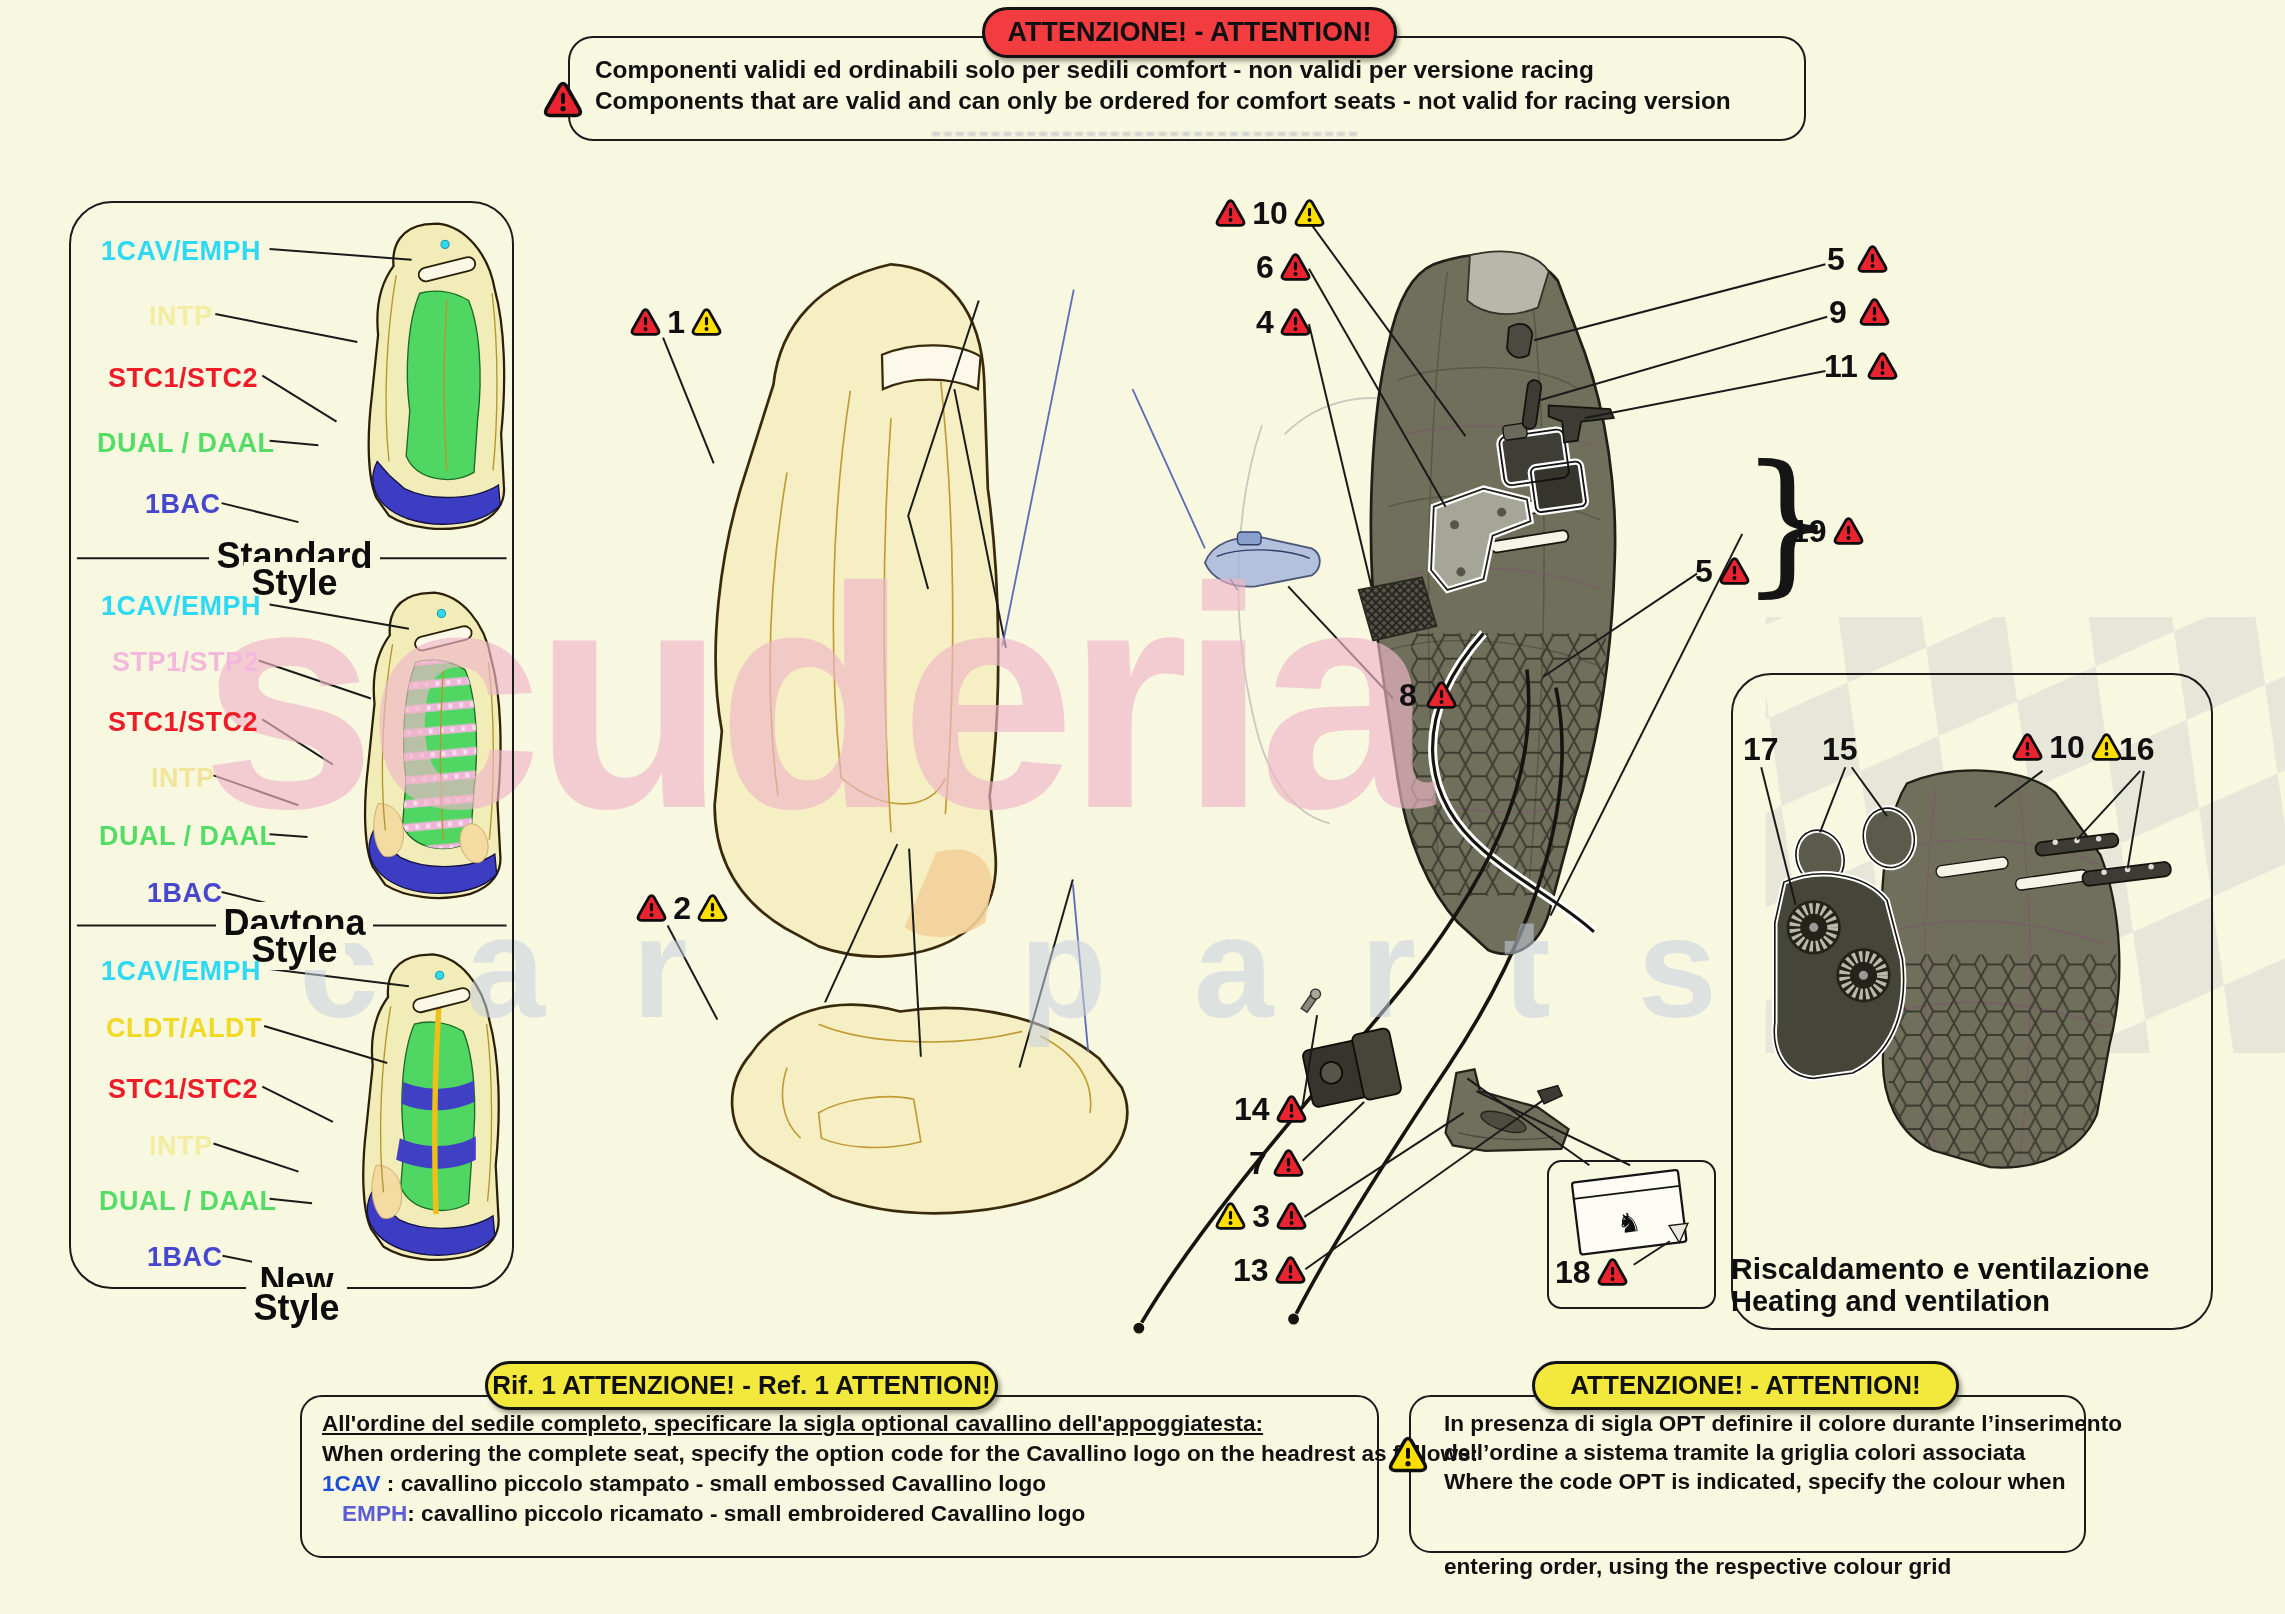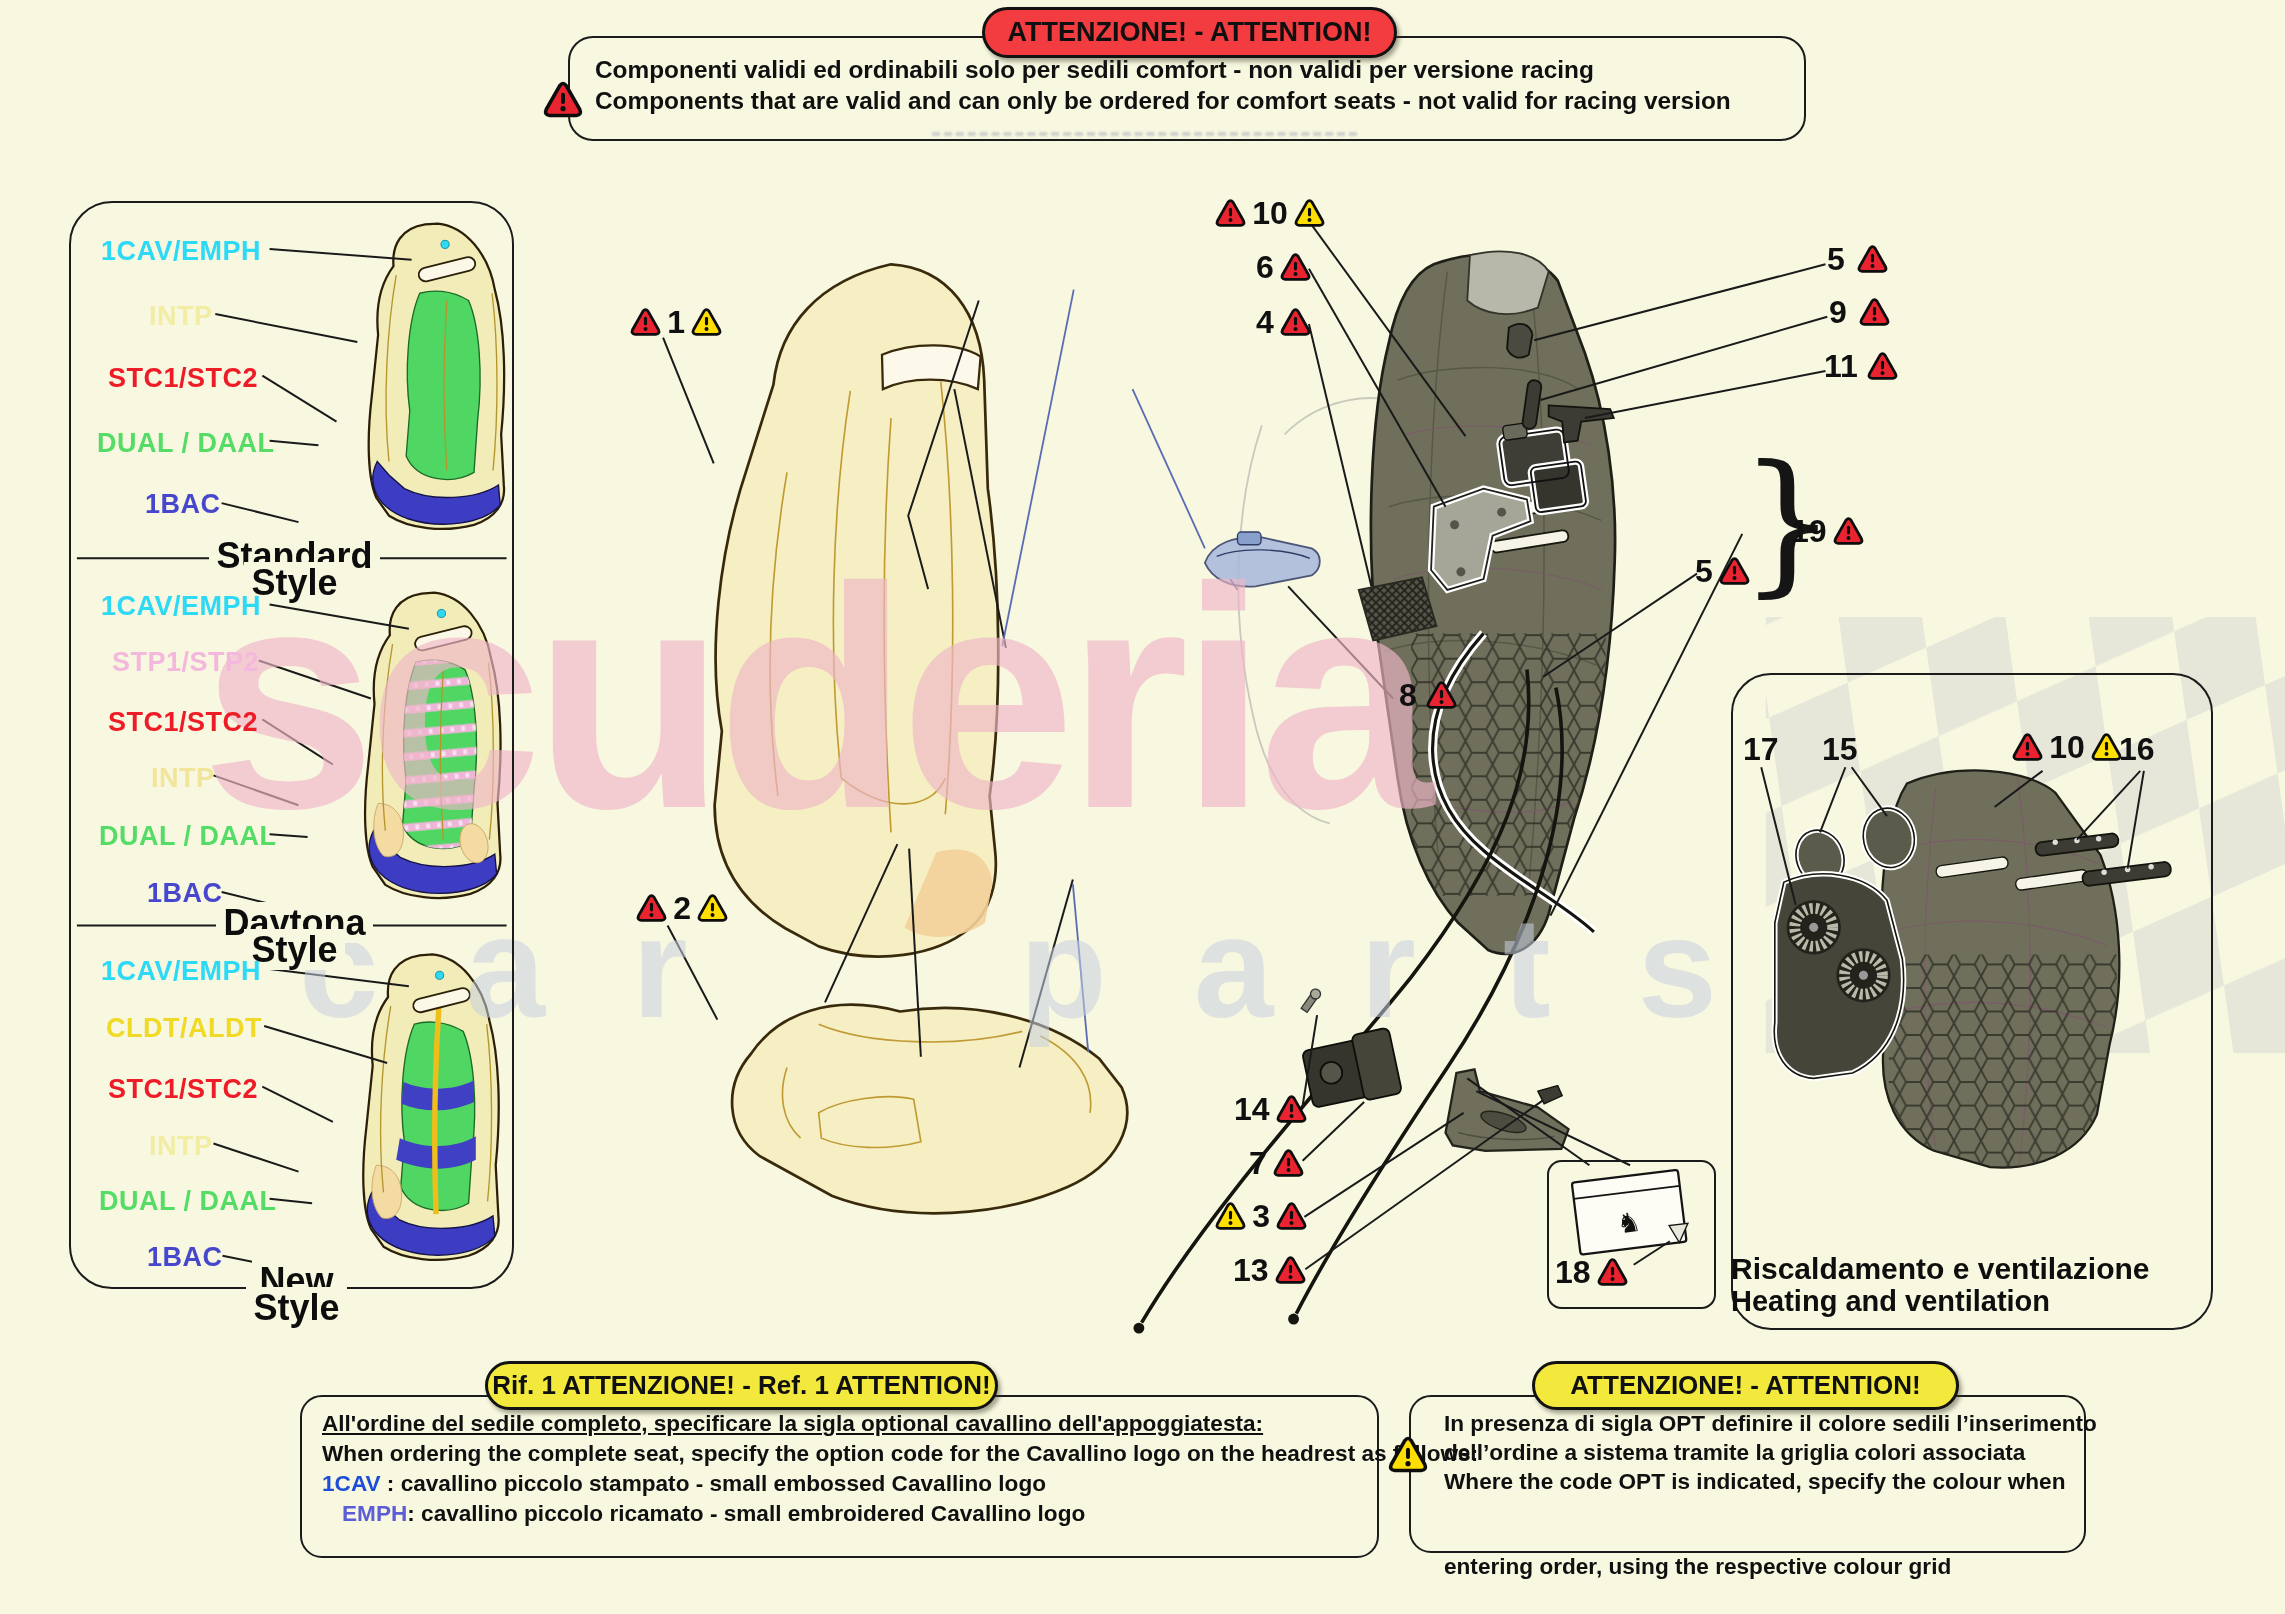--- a/index.html
+++ b/index.html
@@ -475,19 +475,19 @@
   </div>
   <div class="box-text" style="left:322px;top:1501px;font-size:22.6px;">
     <span style="color: rgb(93, 93, 216); margin-left: 20px;">EMPH</span><span>: cavallino piccolo ricamato - small embroidered Cavallino logo</span>
   </div>
 
   <div class="round-box" style="left:1409px;top:1395px;width:673px;height:154px;border-radius:22px;border-width:2.3px;"></div>
   <div class="pill yellow" style="left:1532px;top:1361px;width:421px;height:43px;font-size:26px;">ATTENZIONE! - ATTENTION!</div>
   <svg class="tri big abs" style="left:1388px;top:1435px;z-index:13;" viewBox="0 0 44 43" width="40" height="39">
       <use href="#triY"></use>
     </svg>
-  <div class="box-text" style="left:1444px;top:1411px;font-size:22.6px;">In presenza di sigla OPT definire il colore sedili l’inserimento</div>
+  <div class="box-text" style="left:1444px;top:1411px;font-size:22.6px;">In presenza di sigla OPT definire il colore durante l’inserimento</div>
   <div class="box-text" style="left:1444px;top:1440px;font-size:22.6px;">dell’ordine a sistema tramite la griglia colori associata</div>
   <div class="box-text" style="left:1444px;top:1469px;font-size:22.6px;">Where the code OPT is indicated, specify the colour when</div>
   <div class="box-text" style="left:1444px;top:1554px;font-size:22.6px;">entering order, using the respective colour grid</div>
 
 </div>
 
 
 </body></html>

